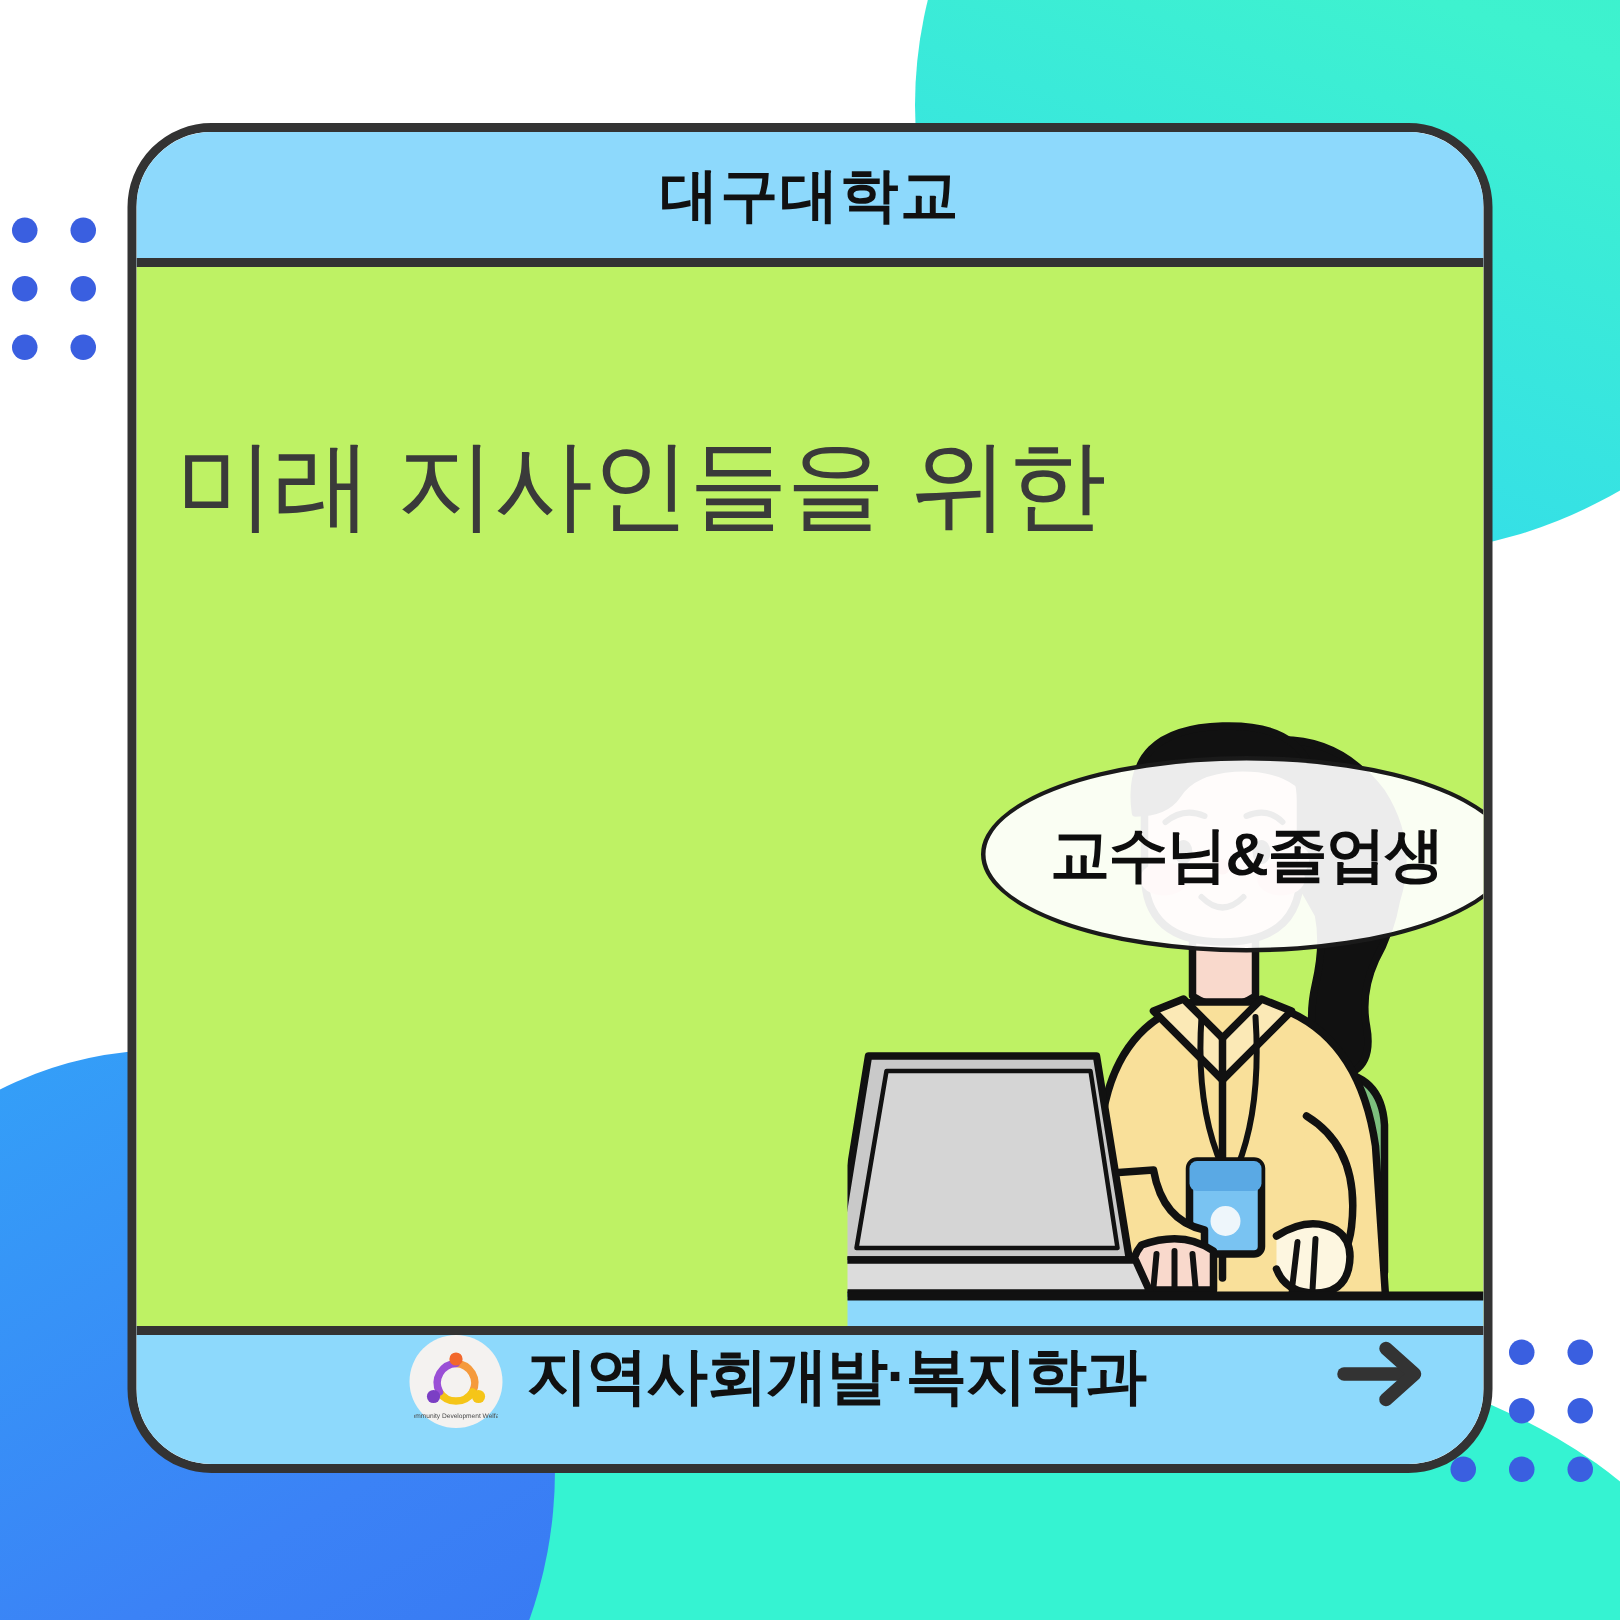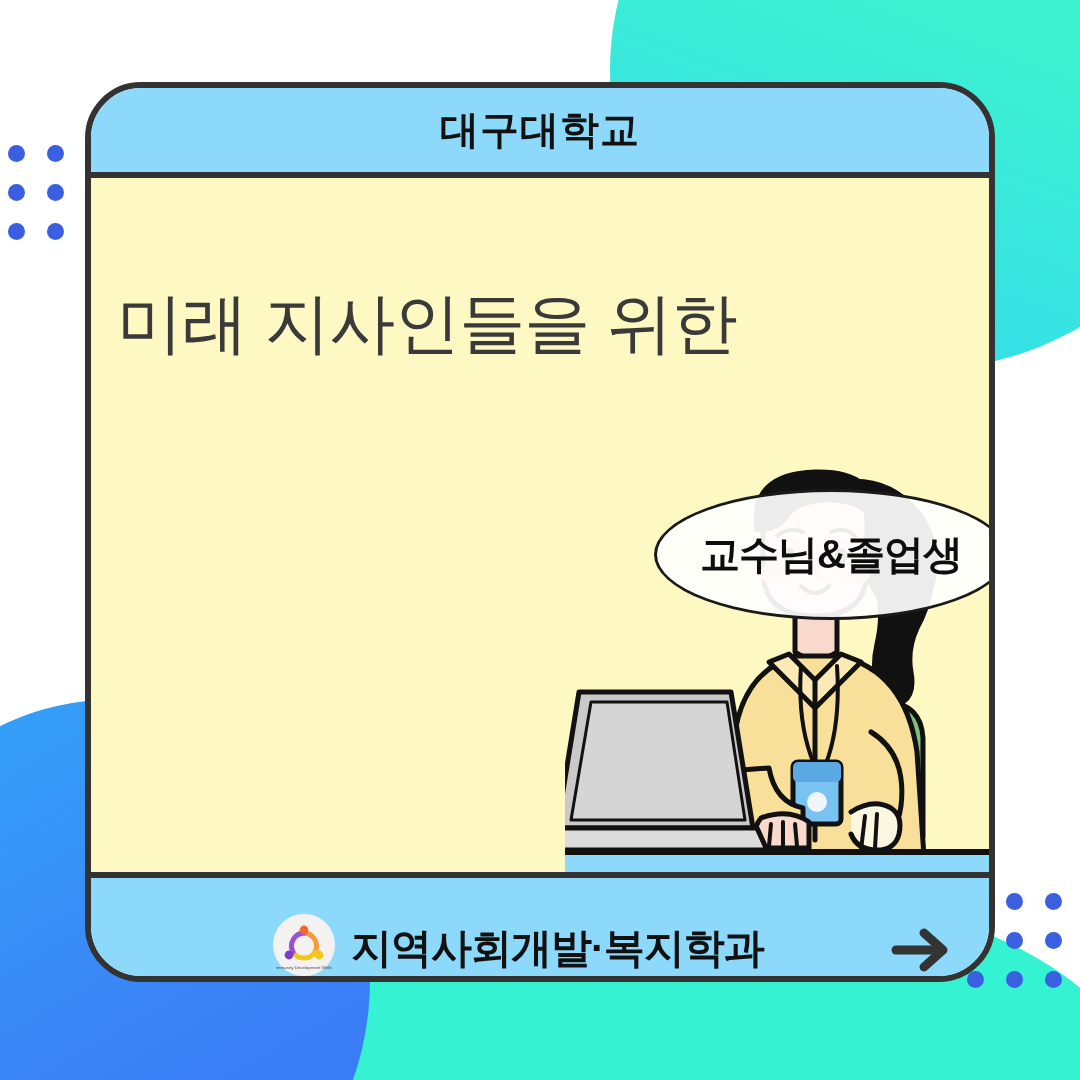--- a/index.html
+++ b/index.html
@@ -102,31 +102,31 @@
   .card-header .uni-name {
     font-size: 39px;
     font-weight: 700;
     color: #111111;
     letter-spacing: 1px;
   }
 
   .card-body {
     position: relative;
     flex: 1 1 auto;
-    background: #fef9c3;
+    background: #bef264;
     overflow: hidden;
   }
 
   .card-footer {
     flex: 0 0 86px;
     background: #8dd9fc;
     border-top: 6px solid #333333;
     display: flex;
-    align-items: flex-end;
-    padding: 12px 34px 0 0;
+    align-items: flex-start;
+    padding: 0 34px 0 0;
     position: relative;
   }
 
   
   .headline-wrap {
     position: absolute;
     left: 26px;
     top: 112px;
     z-index: 3;
   }
@@ -145,21 +145,21 @@
     color: #6572c4;
     line-height: 0.97;
     letter-spacing: -3px;
     white-space: nowrap;
   }
 
   
   .oval-badge {
     position: absolute;
     left: 563px;
-    top: 311px;
+    top: 326px;
     width: 348px;
     height: 125px;
     border: 3px solid #1a1a1a;
     border-radius: 50%;
     background: rgba(255,255,255,0.92);
     display: flex;
     align-items: center;
     justify-content: center;
     z-index: 5;
   }

